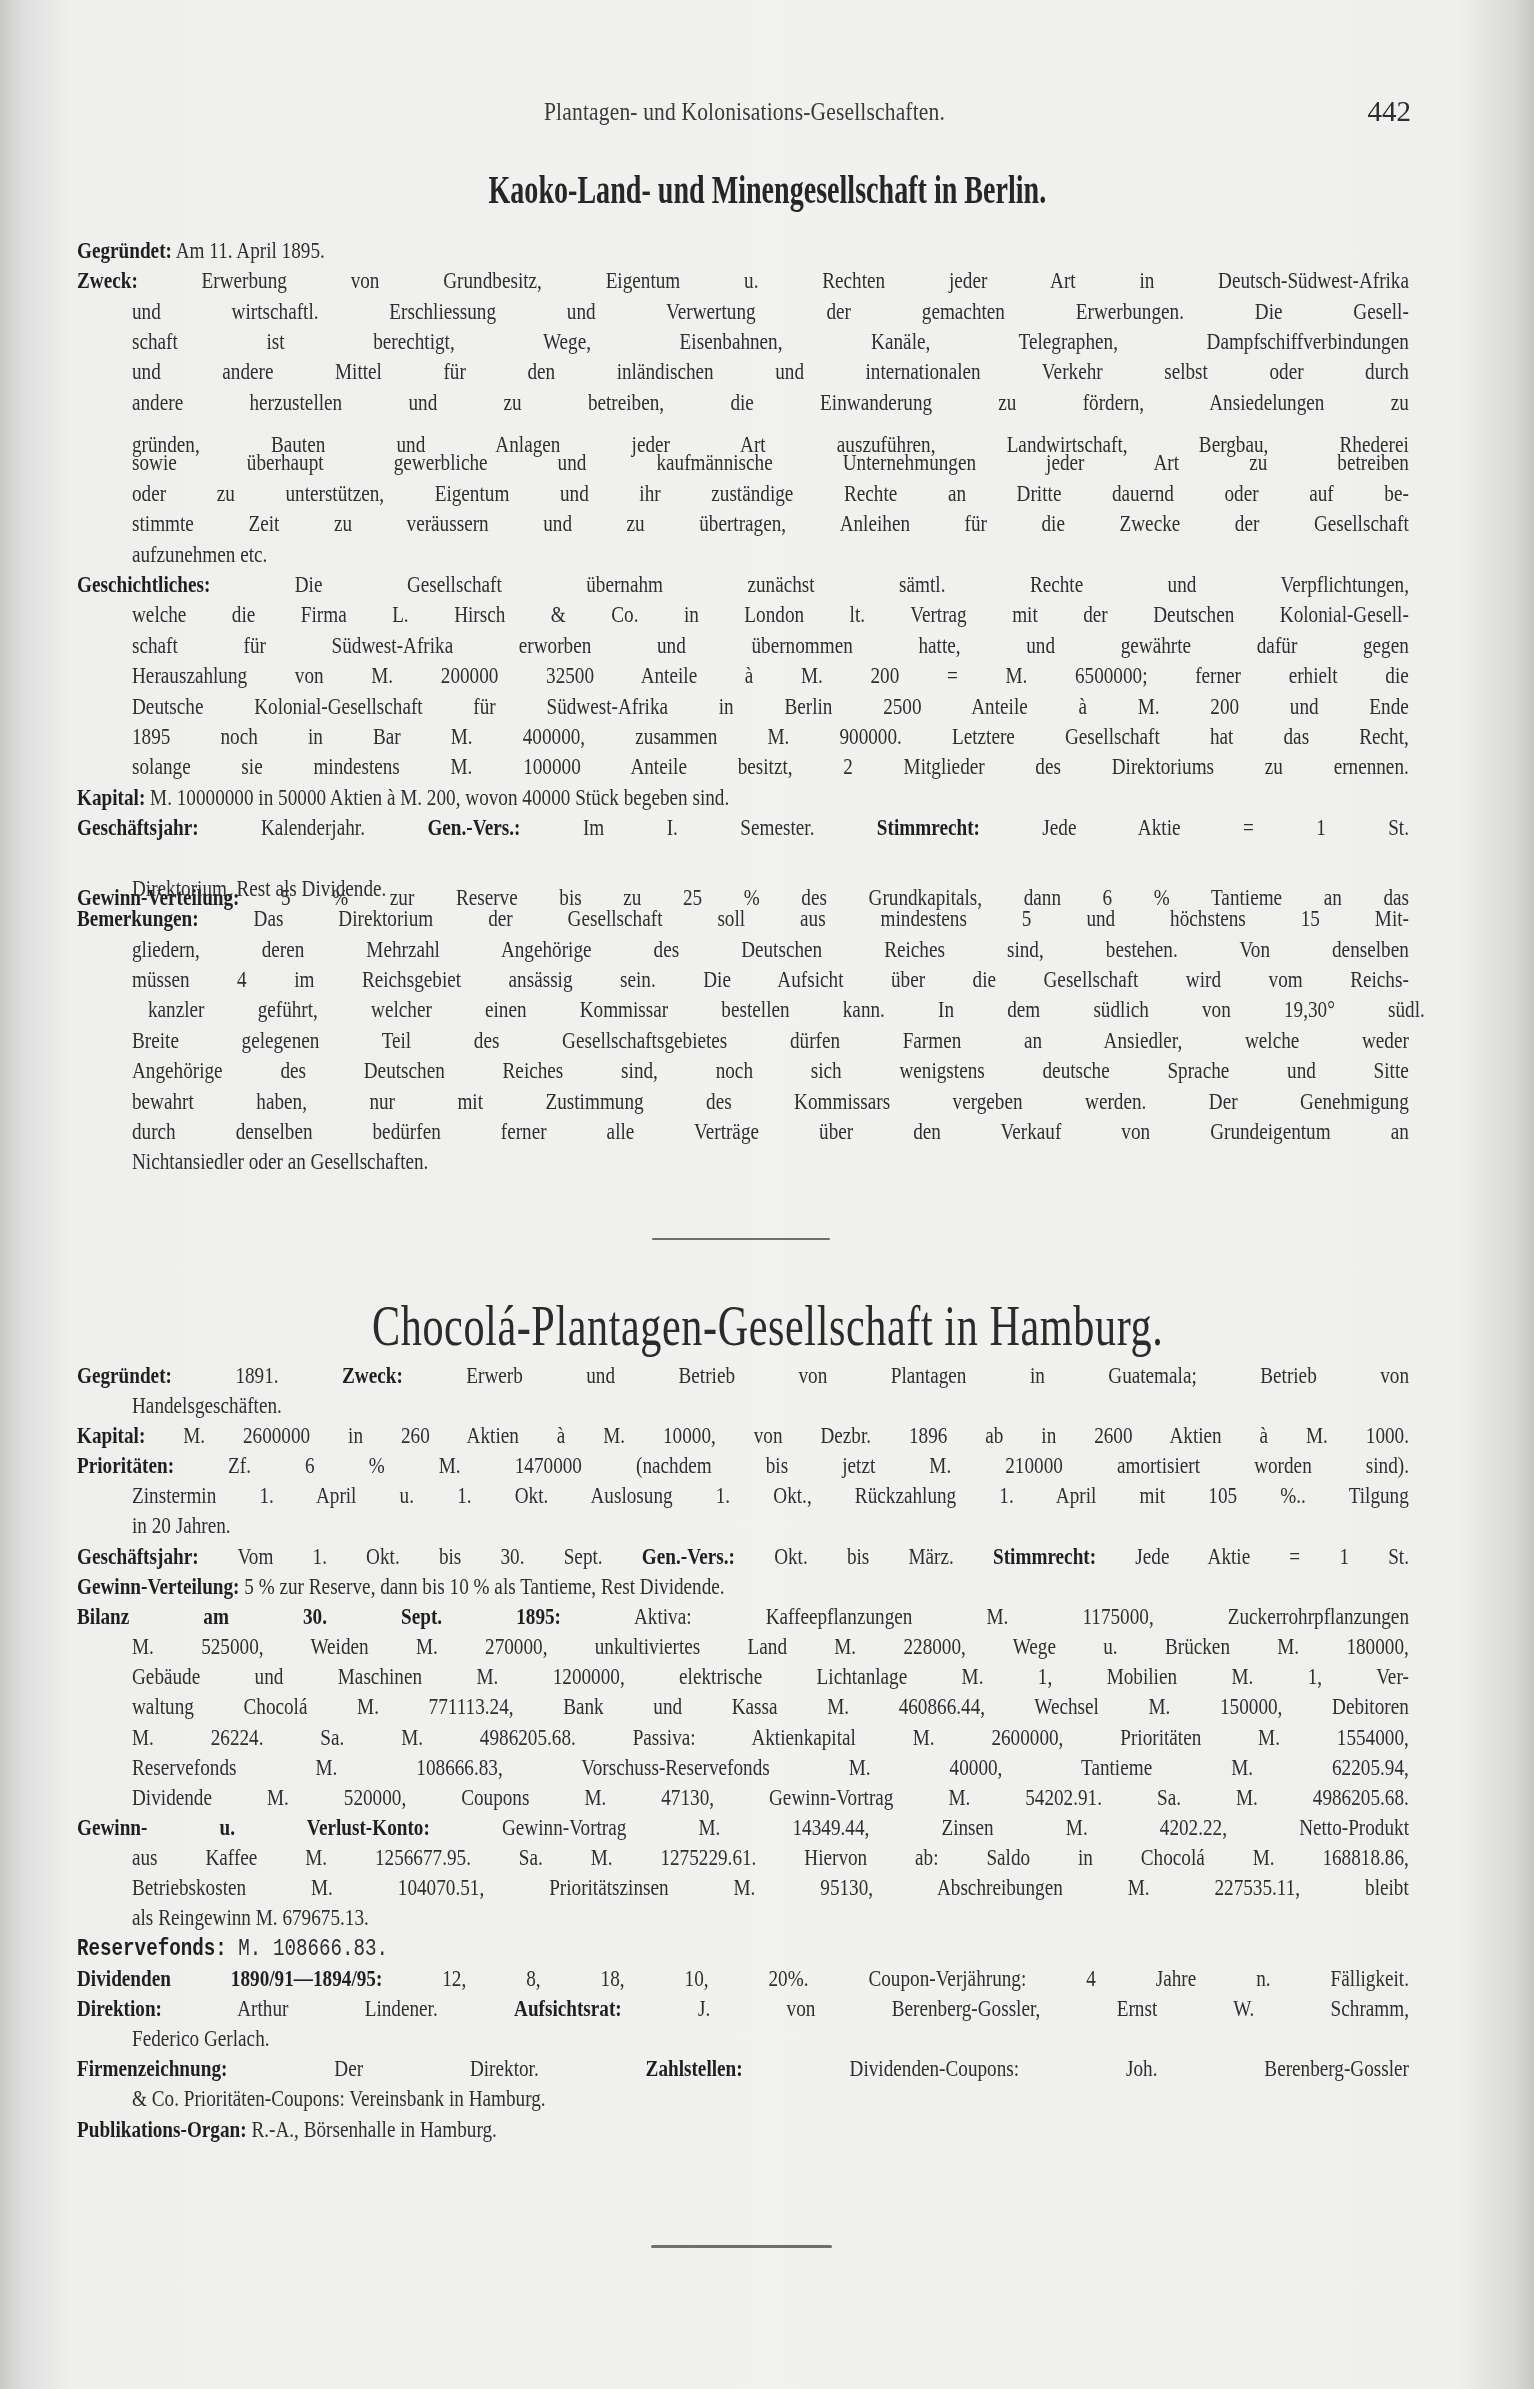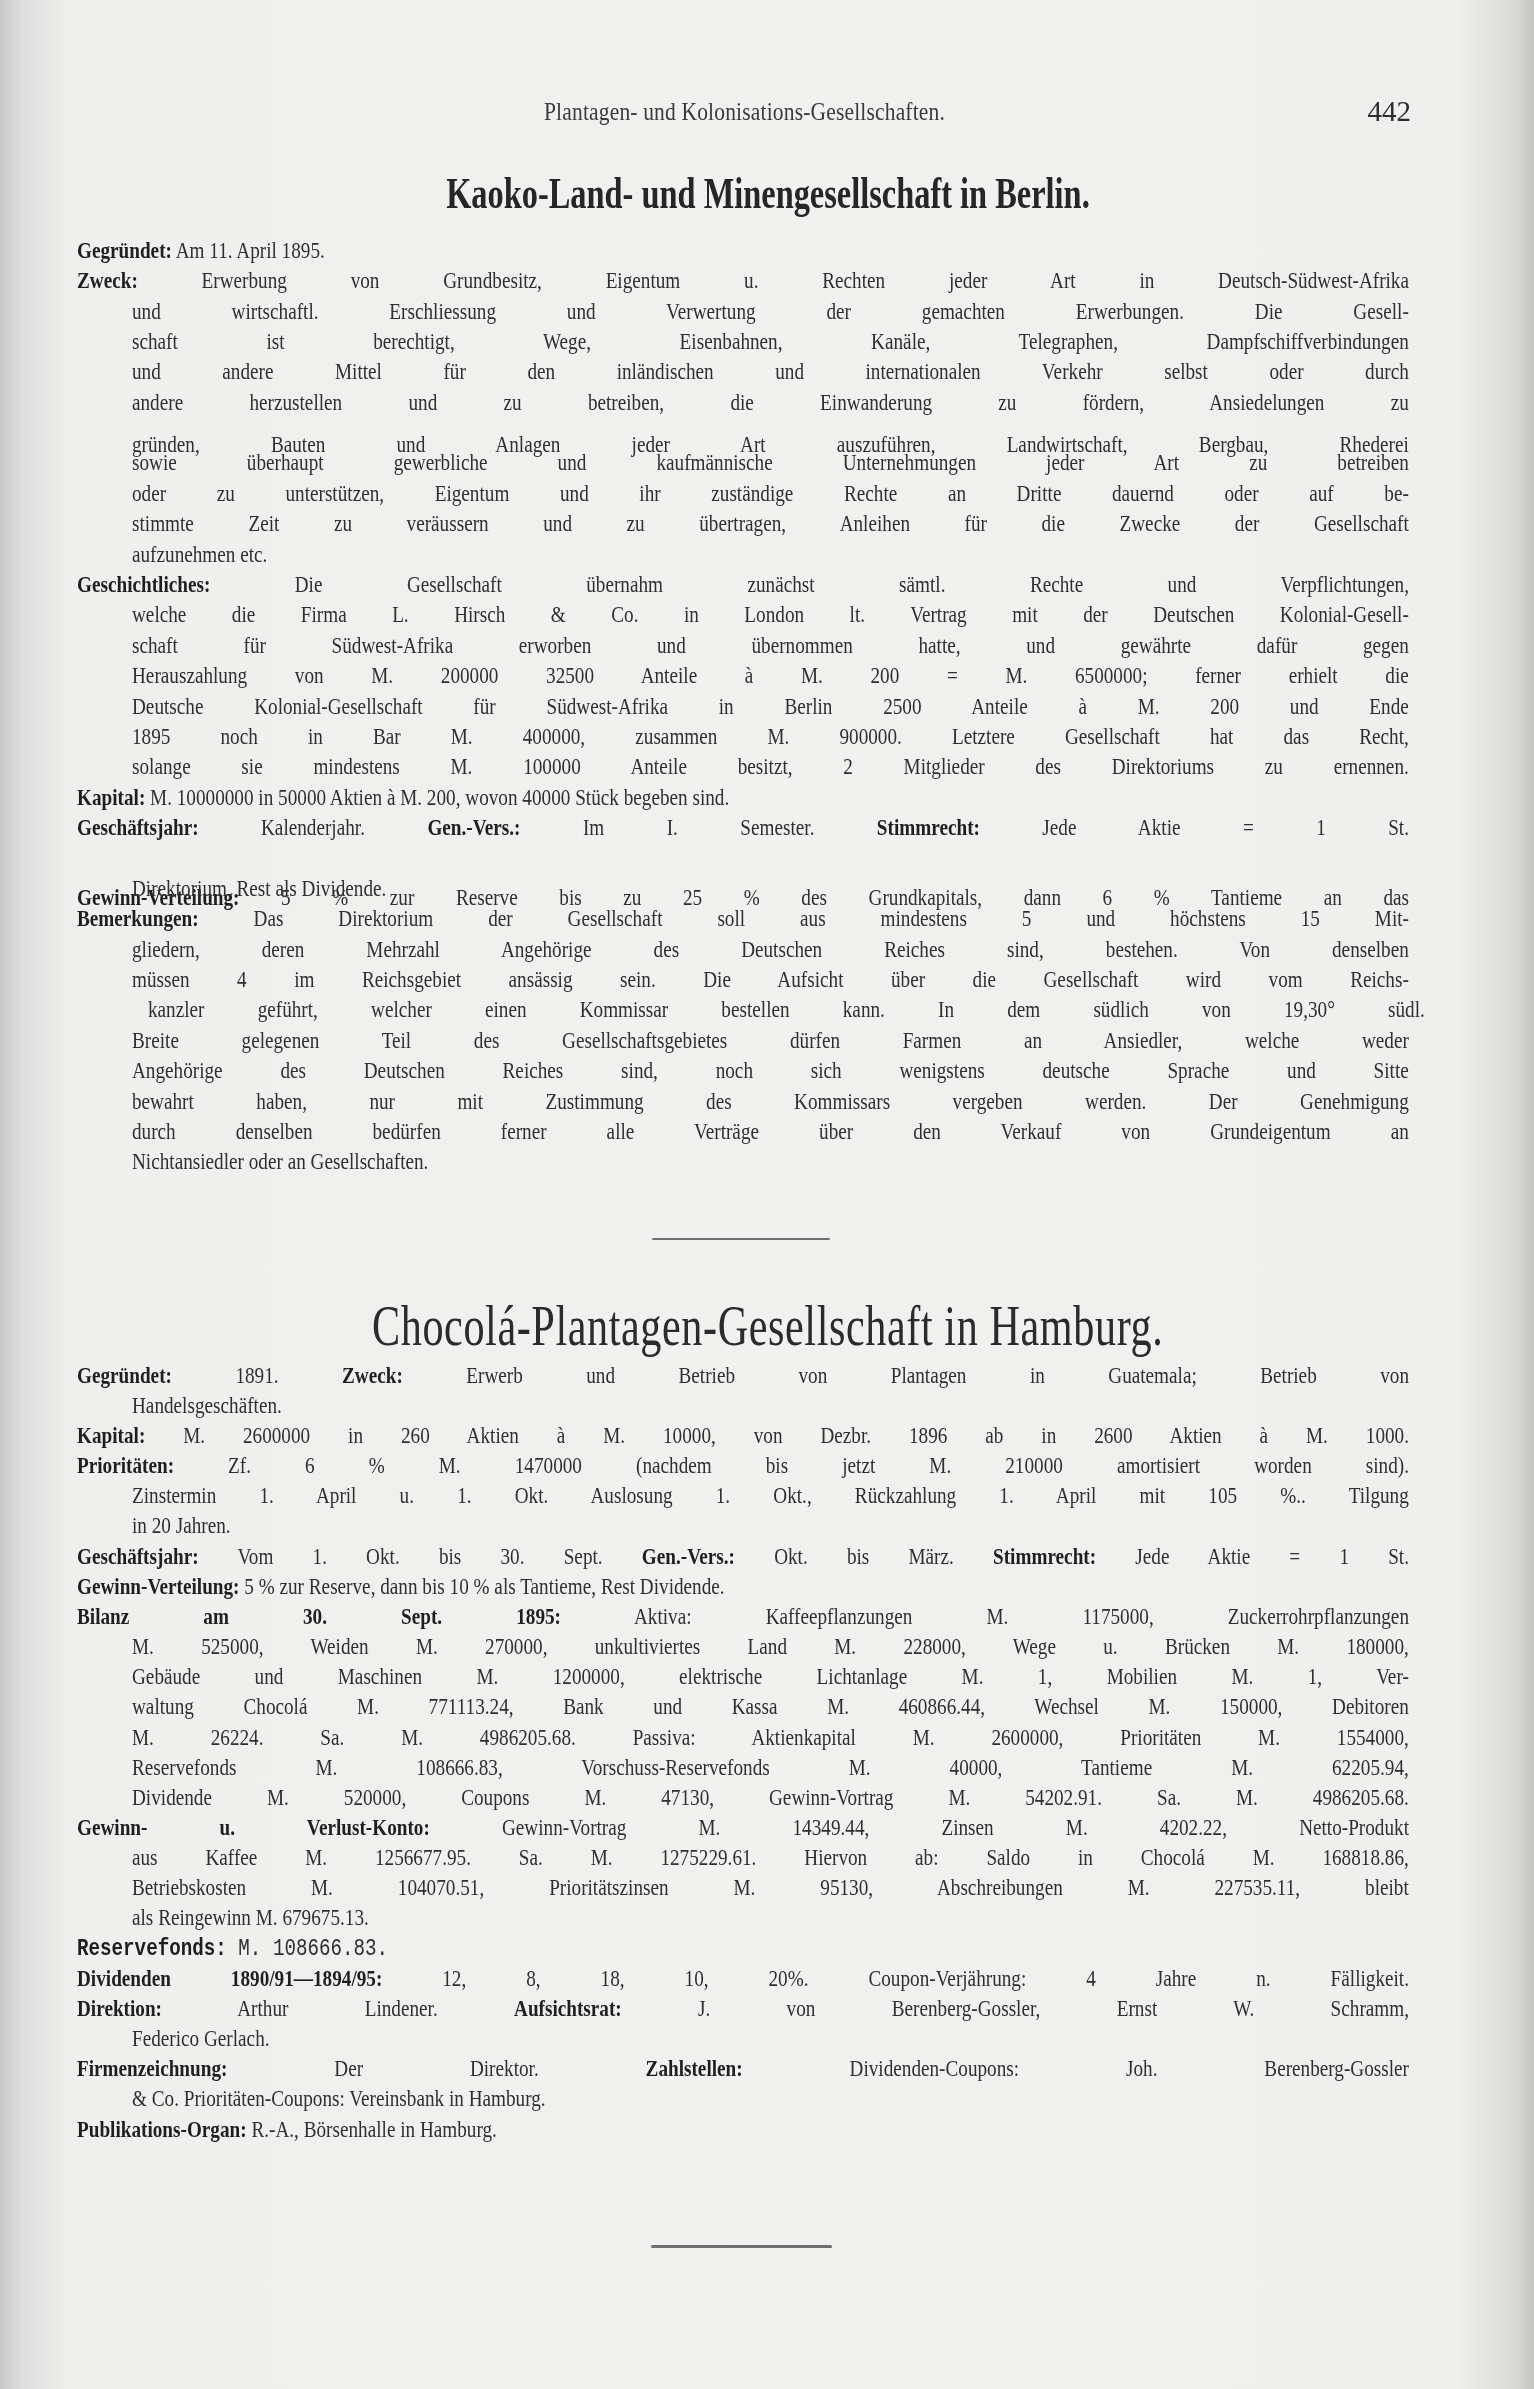--- a/index.html
+++ b/index.html
@@ -22,21 +22,21 @@
   }
   .page-number {
     position: absolute; top: 95px; left: 1350px; width: 61px; text-align: right;
     font-size: 29px; color: #2d2d2d;
   }
   .title {
     position: absolute; left: 77px; width: 1381px; text-align: center;
     white-space: nowrap;
   }
   .title span { display: inline-block; }
-  .title-1 { top: 167px; font-size: 45px; font-weight: bold; color: #262626; }
+  .title-1 { top: 167px; font-size: 39px; font-weight: bold; color: #262626; }
   .title-1 span { transform: scaleX(0.72); }
   .title-2 { top: 1293px; font-size: 57px; font-weight: normal; color: #2b2b2b; }
   .title-2 span { transform: scaleX(0.74); letter-spacing: 0.8px; }
   .line {
     position: absolute; height: 31px; line-height: 31px;
     font-size: 24px; white-space: nowrap; overflow: visible;
     color: #2f2f2f;
   }
   .line .inner {
     display: block; text-align: justify; text-align-last: justify;

